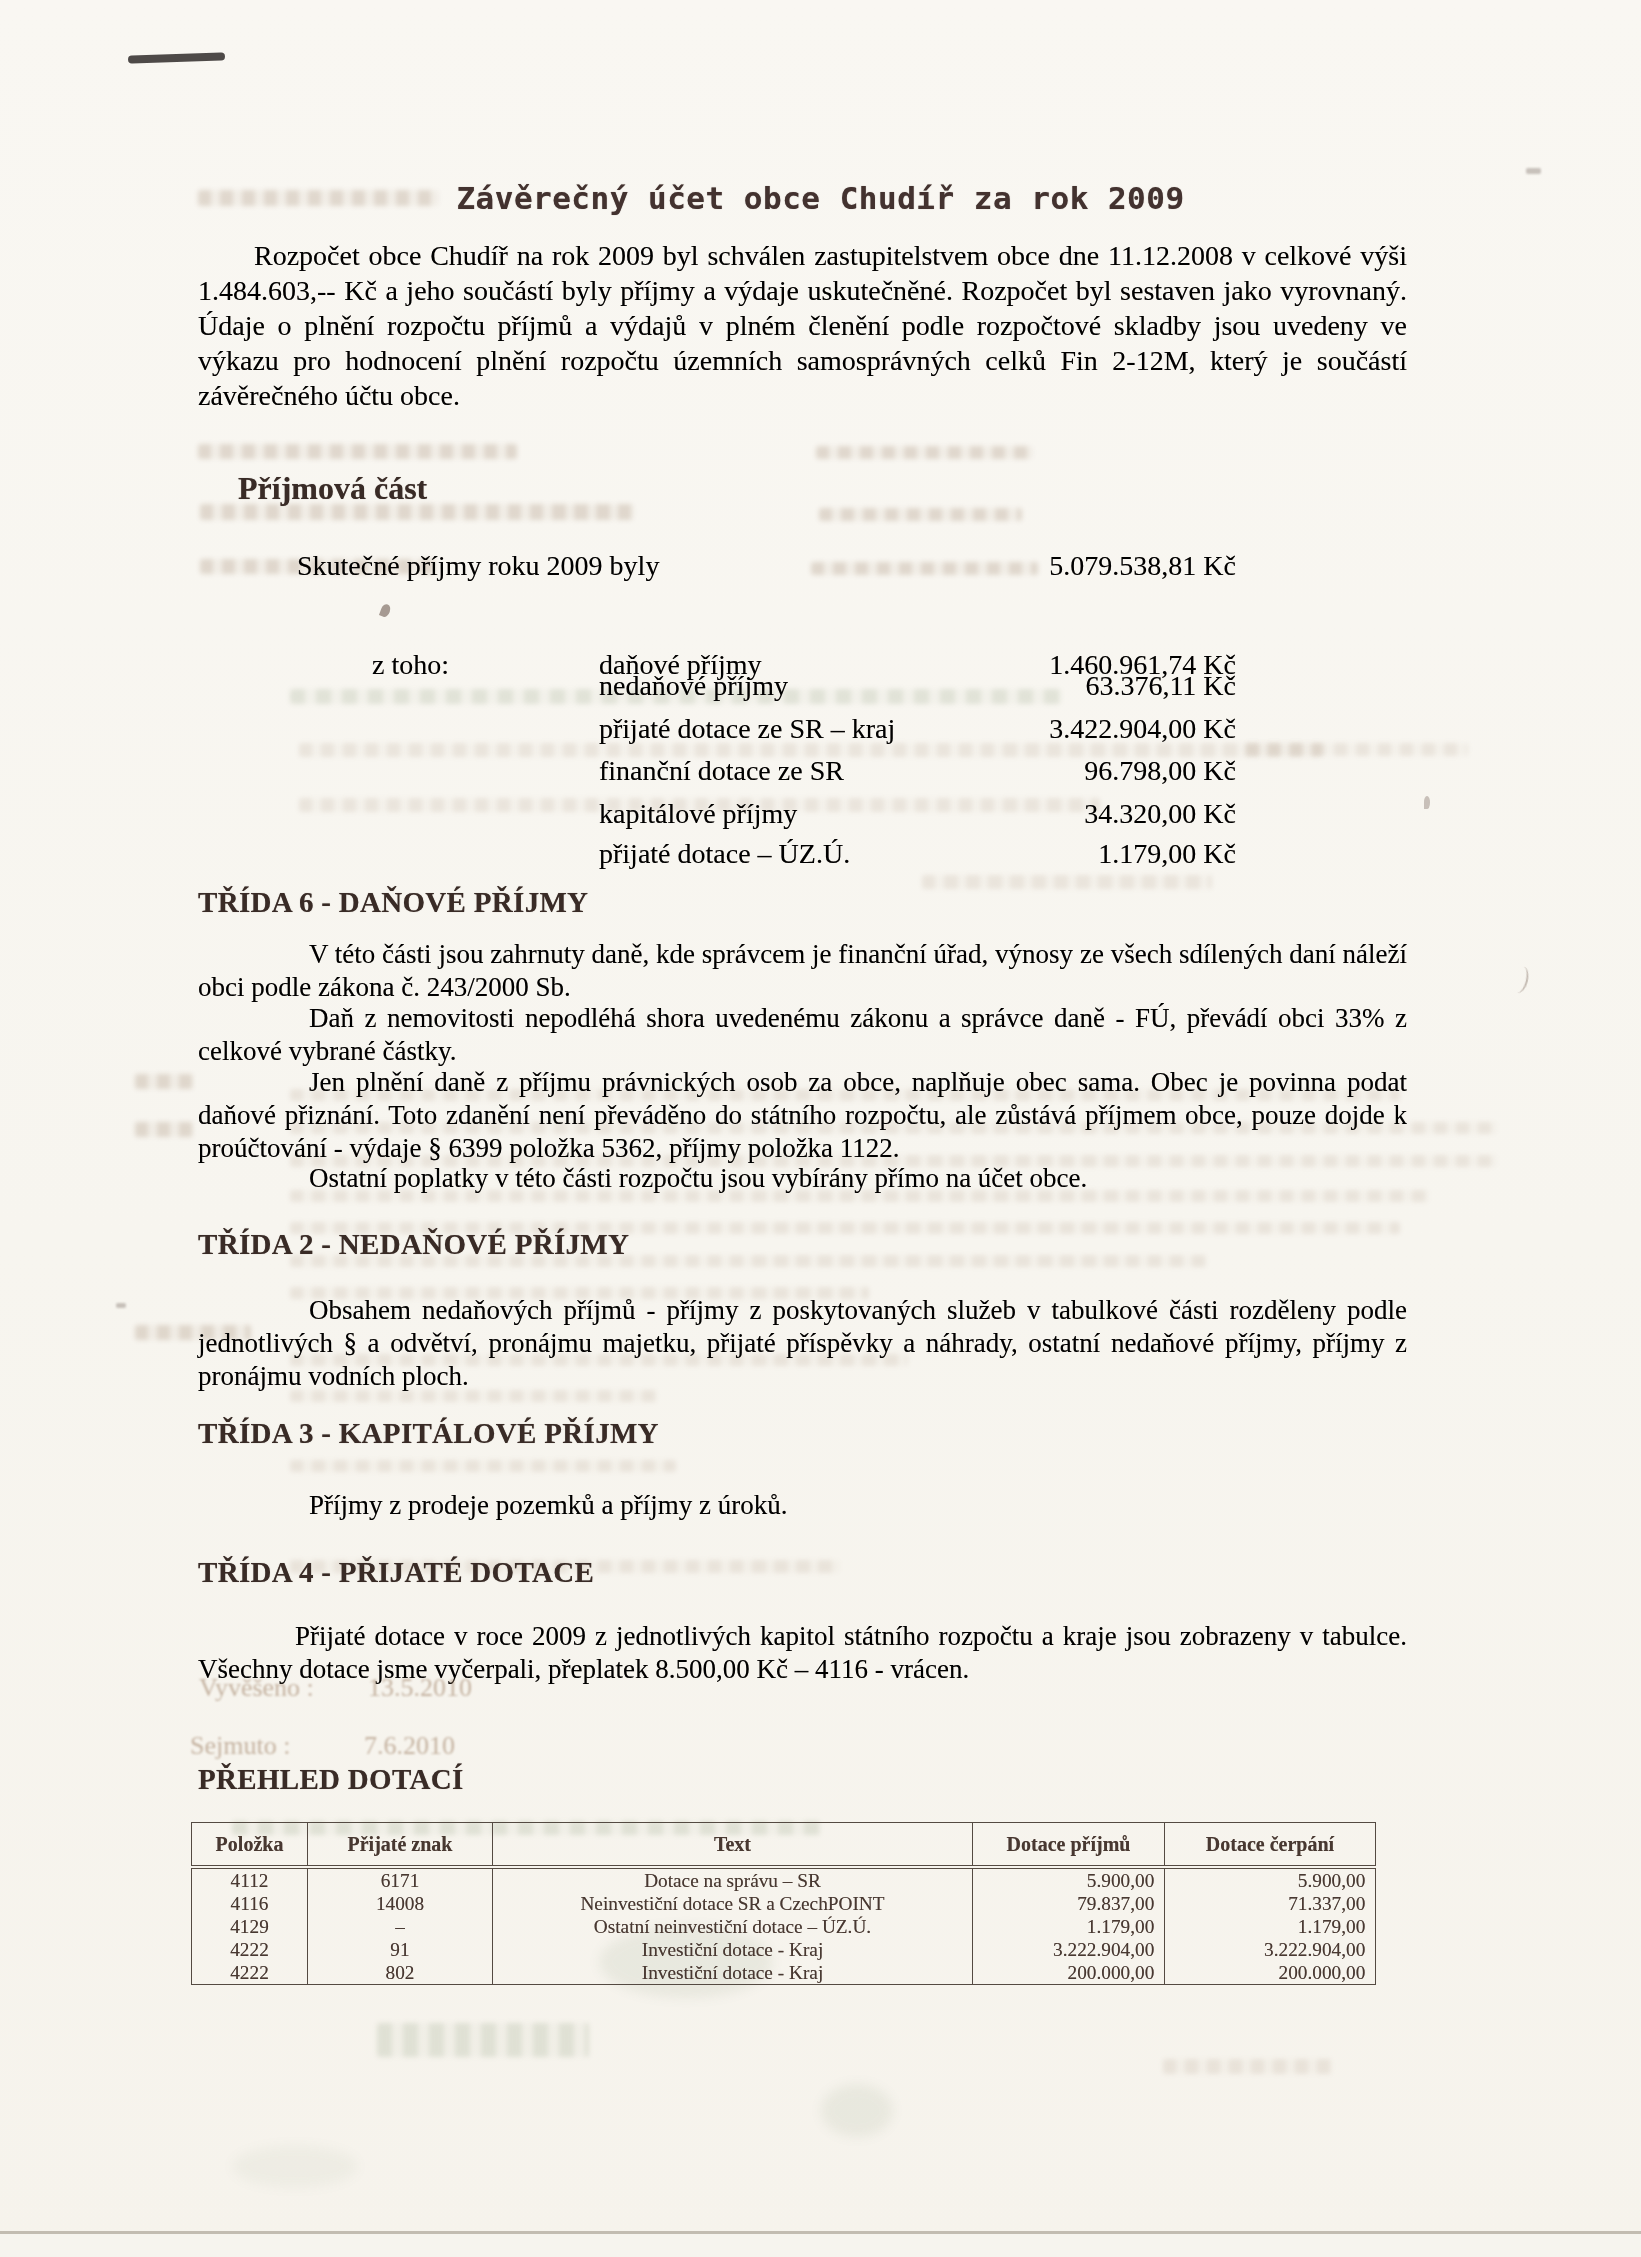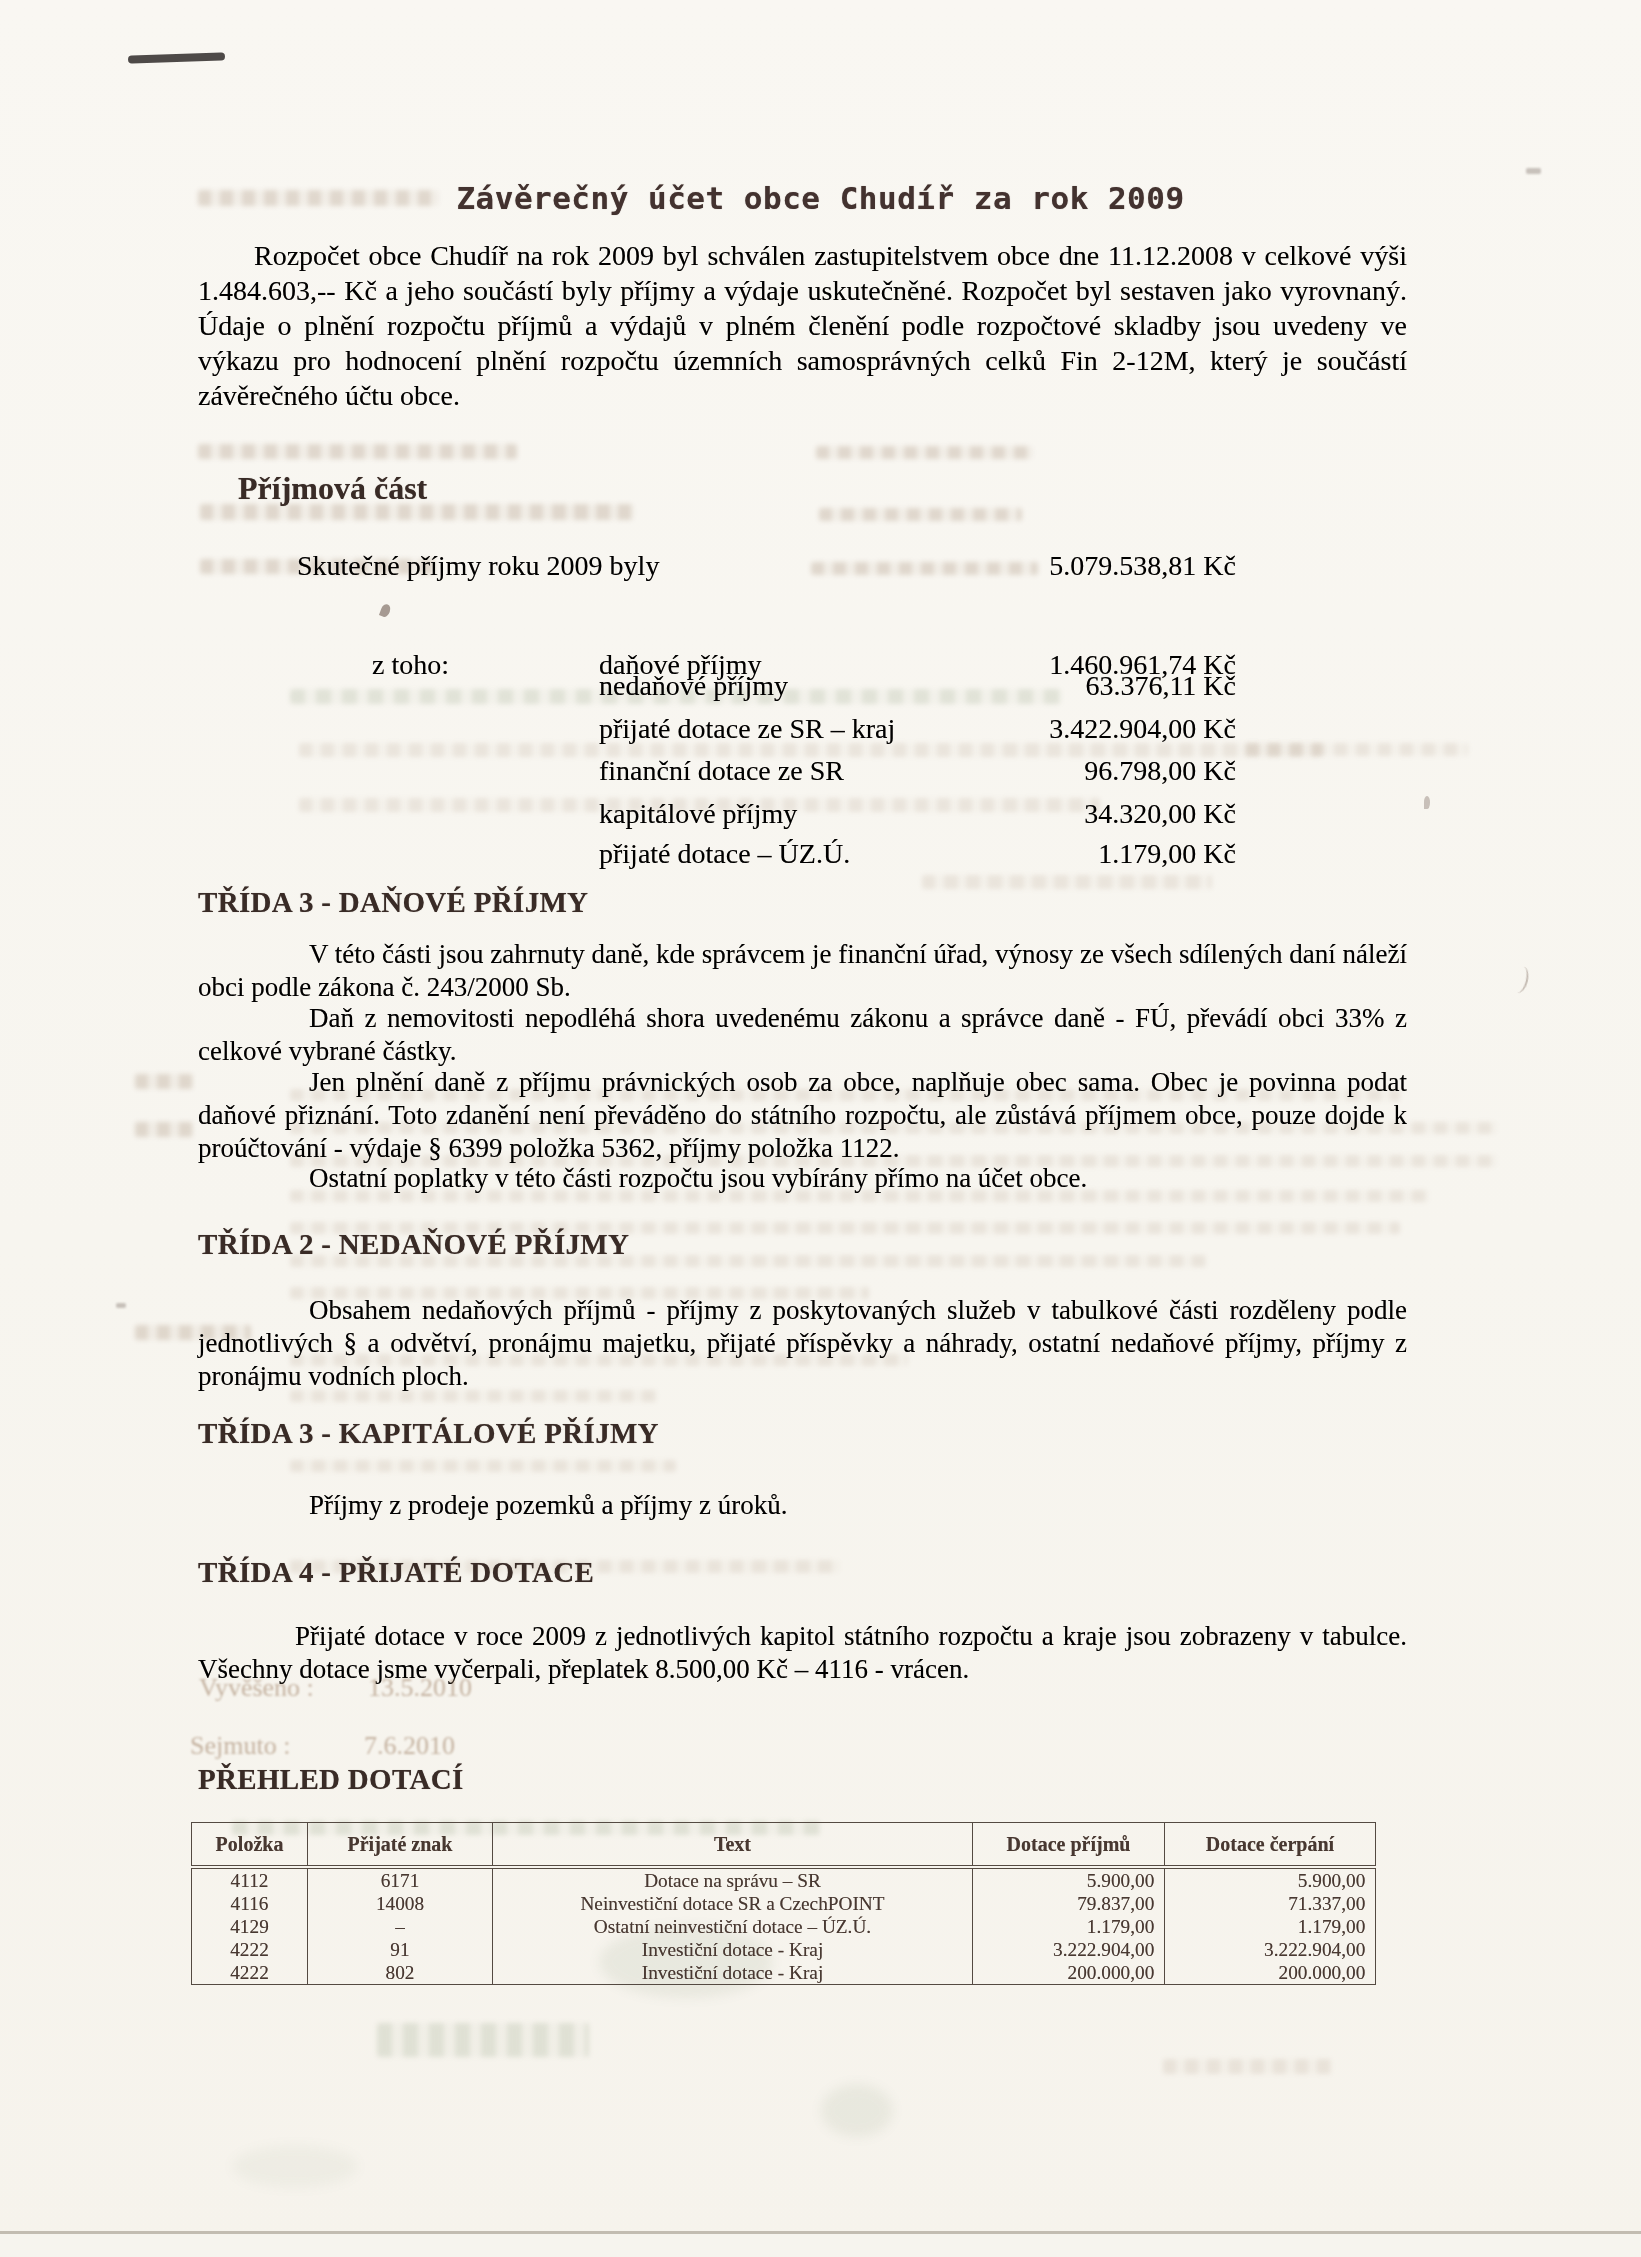--- a/index.html
+++ b/index.html
@@ -128,21 +128,21 @@
 </div>
 <div class="inc-row ink" style="top:798px;">
   <span class="lbl">kapitálové příjmy</span>
   <span class="val">34.320,00 Kč</span>
 </div>
 <div class="inc-row ink" style="top:838px;">
   <span class="lbl">přijaté dotace – ÚZ.Ú.</span>
   <span class="val">1.179,00 Kč</span>
 </div>
 
-<div class="abs h1 h-trida" style="top:886px;">TŘÍDA 3 - DAŇOVÉ PŘÍJMY</div>
+<div class="abs h1 h-trida" style="top:886px;">TŘÍDA 6 - DAŇOVÉ PŘÍJMY</div>
 <div class="abs para ink" style="top:938px;">V této části jsou zahrnuty daně, kde správcem je finanční úřad, výnosy ze všech sdílených daní náleží obci podle zákona č. 243/2000 Sb.</div>
 <div class="abs para ink" style="top:1002px;">Daň z nemovitosti nepodléhá shora uvedenému zákonu a správce daně - FÚ, převádí obci 33% z celkové vybrané částky.</div>
 <div class="abs para ink" style="top:1066px;">Jen plnění daně z příjmu právnických osob za obce, naplňuje obec sama. Obec je povinna podat daňové přiznání. Toto zdanění není převáděno do státního rozpočtu, ale zůstává příjmem obce, pouze dojde k proúčtování - výdaje § 6399 položka 5362, příjmy položka 1122.</div>
 <div class="abs para ink" style="top:1162px;">Ostatní poplatky v této části rozpočtu jsou vybírány přímo na účet obce.</div>
 
 <div class="abs h1 h-trida" style="top:1228px;">TŘÍDA 2 - NEDAŇOVÉ PŘÍJMY</div>
 <div class="abs para ink" style="top:1294px;">Obsahem nedaňových příjmů - příjmy z poskytovaných služeb v tabulkové části rozděleny podle jednotlivých § a odvětví, pronájmu majetku, přijaté příspěvky a náhrady, ostatní nedaňové příjmy,  příjmy z pronájmu vodních ploch.</div>
 
 <div class="abs h1 h-trida" style="top:1417px;">TŘÍDA 3 - KAPITÁLOVÉ PŘÍJMY</div>
 <div class="abs para ink" style="top:1489px;">Příjmy z prodeje pozemků a příjmy z úroků.</div>

